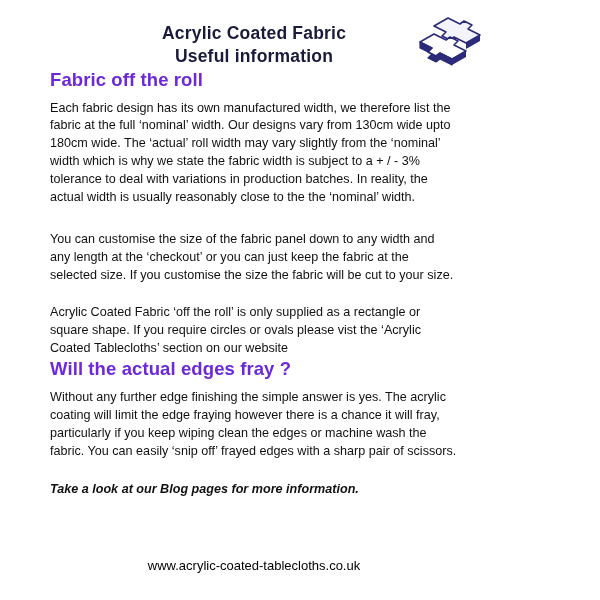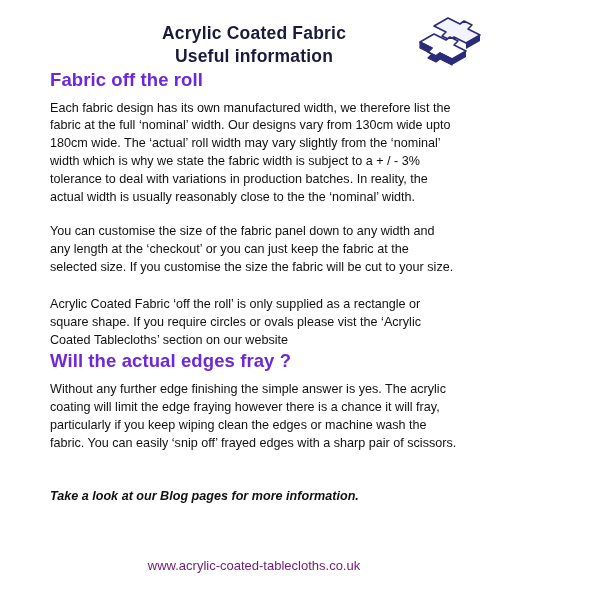--- a/index.html
+++ b/index.html
@@ -55,40 +55,40 @@
     margin-top: 38px;
   }
   p.body {
     font-size: 12.6px;
     line-height: 1.42;
     margin: 9px 0 0 0;
     color: #111111;
     text-align: left;
   }
   p.spaced {
-    margin-top: 16px;
+    margin-top: 24px;
   }
   p.bold {
     font-weight: normal;
     margin-top: 20px;
   }
   p.italic-bold {
     font-weight: bold;
     font-style: italic;
-    margin-top: 35px;
+    margin-top: 20px;
   }
   .footer {
     position: absolute;
     left: 0;
     right: 0;
     bottom: 26px;
     text-align: center;
   }
   .footer a {
-    color: #701a75;
+    color: #000000;
     font-size: 13px;
     text-decoration: none;
   }
 </style>
 </head>
 <body>
 
 <div class="page">
 
   <div class="title-block">

